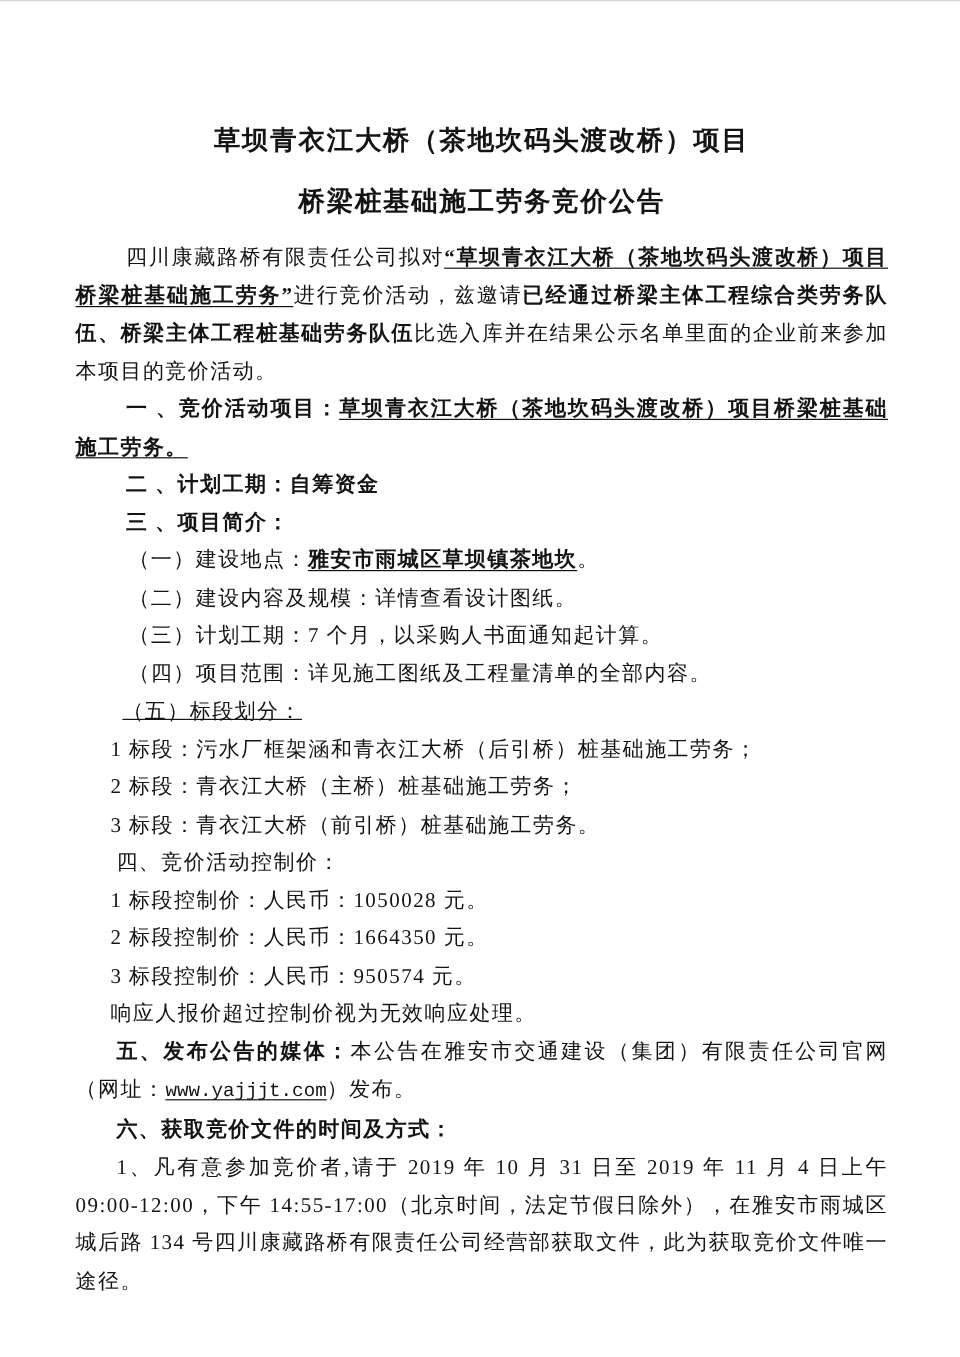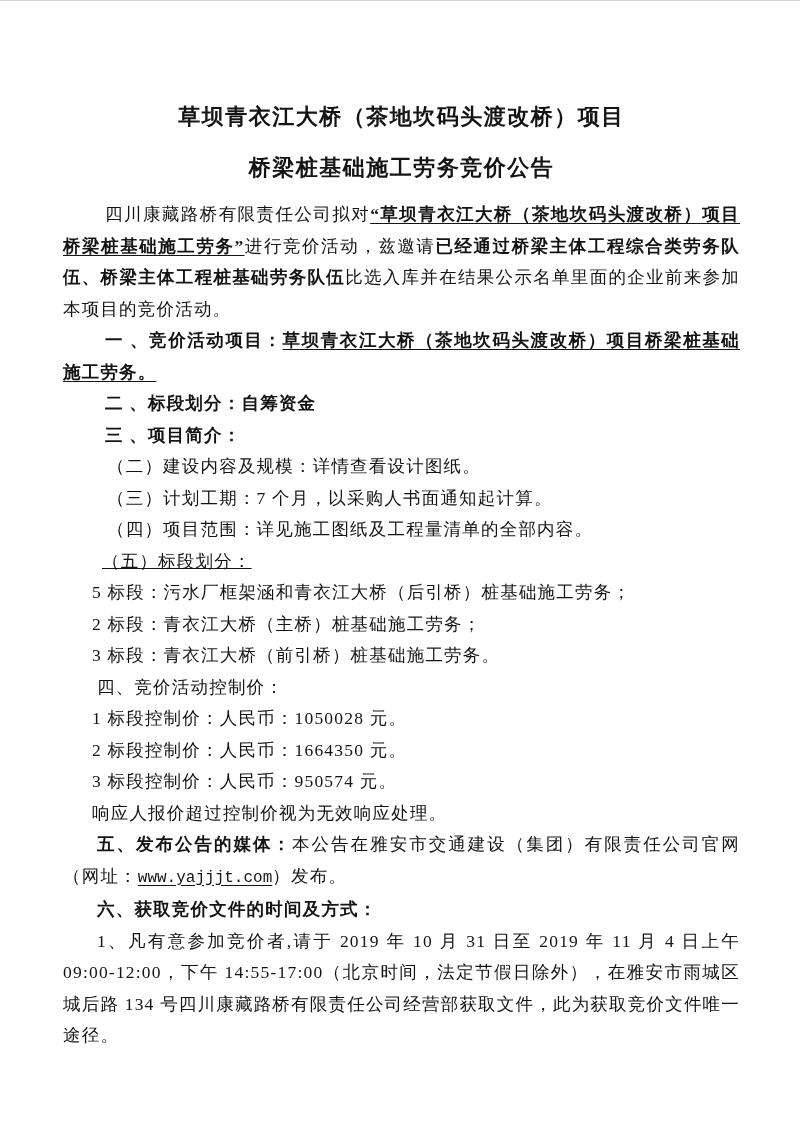--- a/index.html
+++ b/index.html
@@ -61,34 +61,35 @@
 
   <h1 class="title">
     <span class="tline">草坝青衣江大桥（茶地坎码头渡改桥）项目</span>
     <span class="tline">桥梁桩基础施工劳务竞价公告</span>
   </h1>
 
   <p class="para ind-a"><span>四川康藏路桥有限责任公司拟对</span><span class="b u">“草坝青衣江大桥（茶地坎码头渡改桥）项目桥梁桩基础施工劳务”</span><span>进行竞价活动，兹邀请</span><span class="b">已经通过桥梁主体工程综合类劳务队伍、桥梁主体工程桩基础劳务队伍</span><span>比选入库并在结果公示名单里面的企业前来参加本项目的竞价活动。</span></p>
 
   <p class="para ind-a"><span class="b">一 、竞价活动项目：</span><span class="b u">草坝青衣江大桥（茶地坎码头渡改桥）项目桥梁桩基础施工劳务。</span></p>
 
-  <p class="para ind-a b"><span>二 、标段划分：</span><span>自筹资金</span></p>
+  <p class="para ind-a b"><span>二 、计划工期：</span><span>自筹资金</span></p>
 
   <p class="para ind-a b"><span>三 、项目简介：</span></p>
 
+  <p class="para ind-c"><span>（一）建设地点：</span><span class="b u">雅安市雨城区草坝镇茶地坎</span><span>。</span></p>
 
   <p class="para ind-c">（二）建设内容及规模：详情查看设计图纸。</p>
 
   <p class="para ind-c">（三）计划工期：7 个月，以采购人书面通知起计算。</p>
 
   <p class="para ind-c">（四）项目范围：详见施工图纸及工程量清单的全部内容。</p>
 
   <p class="para ind-d">（五）标段划分：</p>
 
-  <p class="para ind-e">5 标段：污水厂框架涵和青衣江大桥（后引桥）桩基础施工劳务；</p>
+  <p class="para ind-e">1 标段：污水厂框架涵和青衣江大桥（后引桥）桩基础施工劳务；</p>
 
   <p class="para ind-e">2 标段：青衣江大桥（主桥）桩基础施工劳务；</p>
 
   <p class="para ind-e">3 标段：青衣江大桥（前引桥）桩基础施工劳务。</p>
 
   <p class="para ind-b"><span>四、竞价活动控制价：</span></p>
 
   <p class="para ind-e">1 标段控制价：人民币：1050028 元。</p>
 
   <p class="para ind-e">2 标段控制价：人民币：1664350 元。</p>

